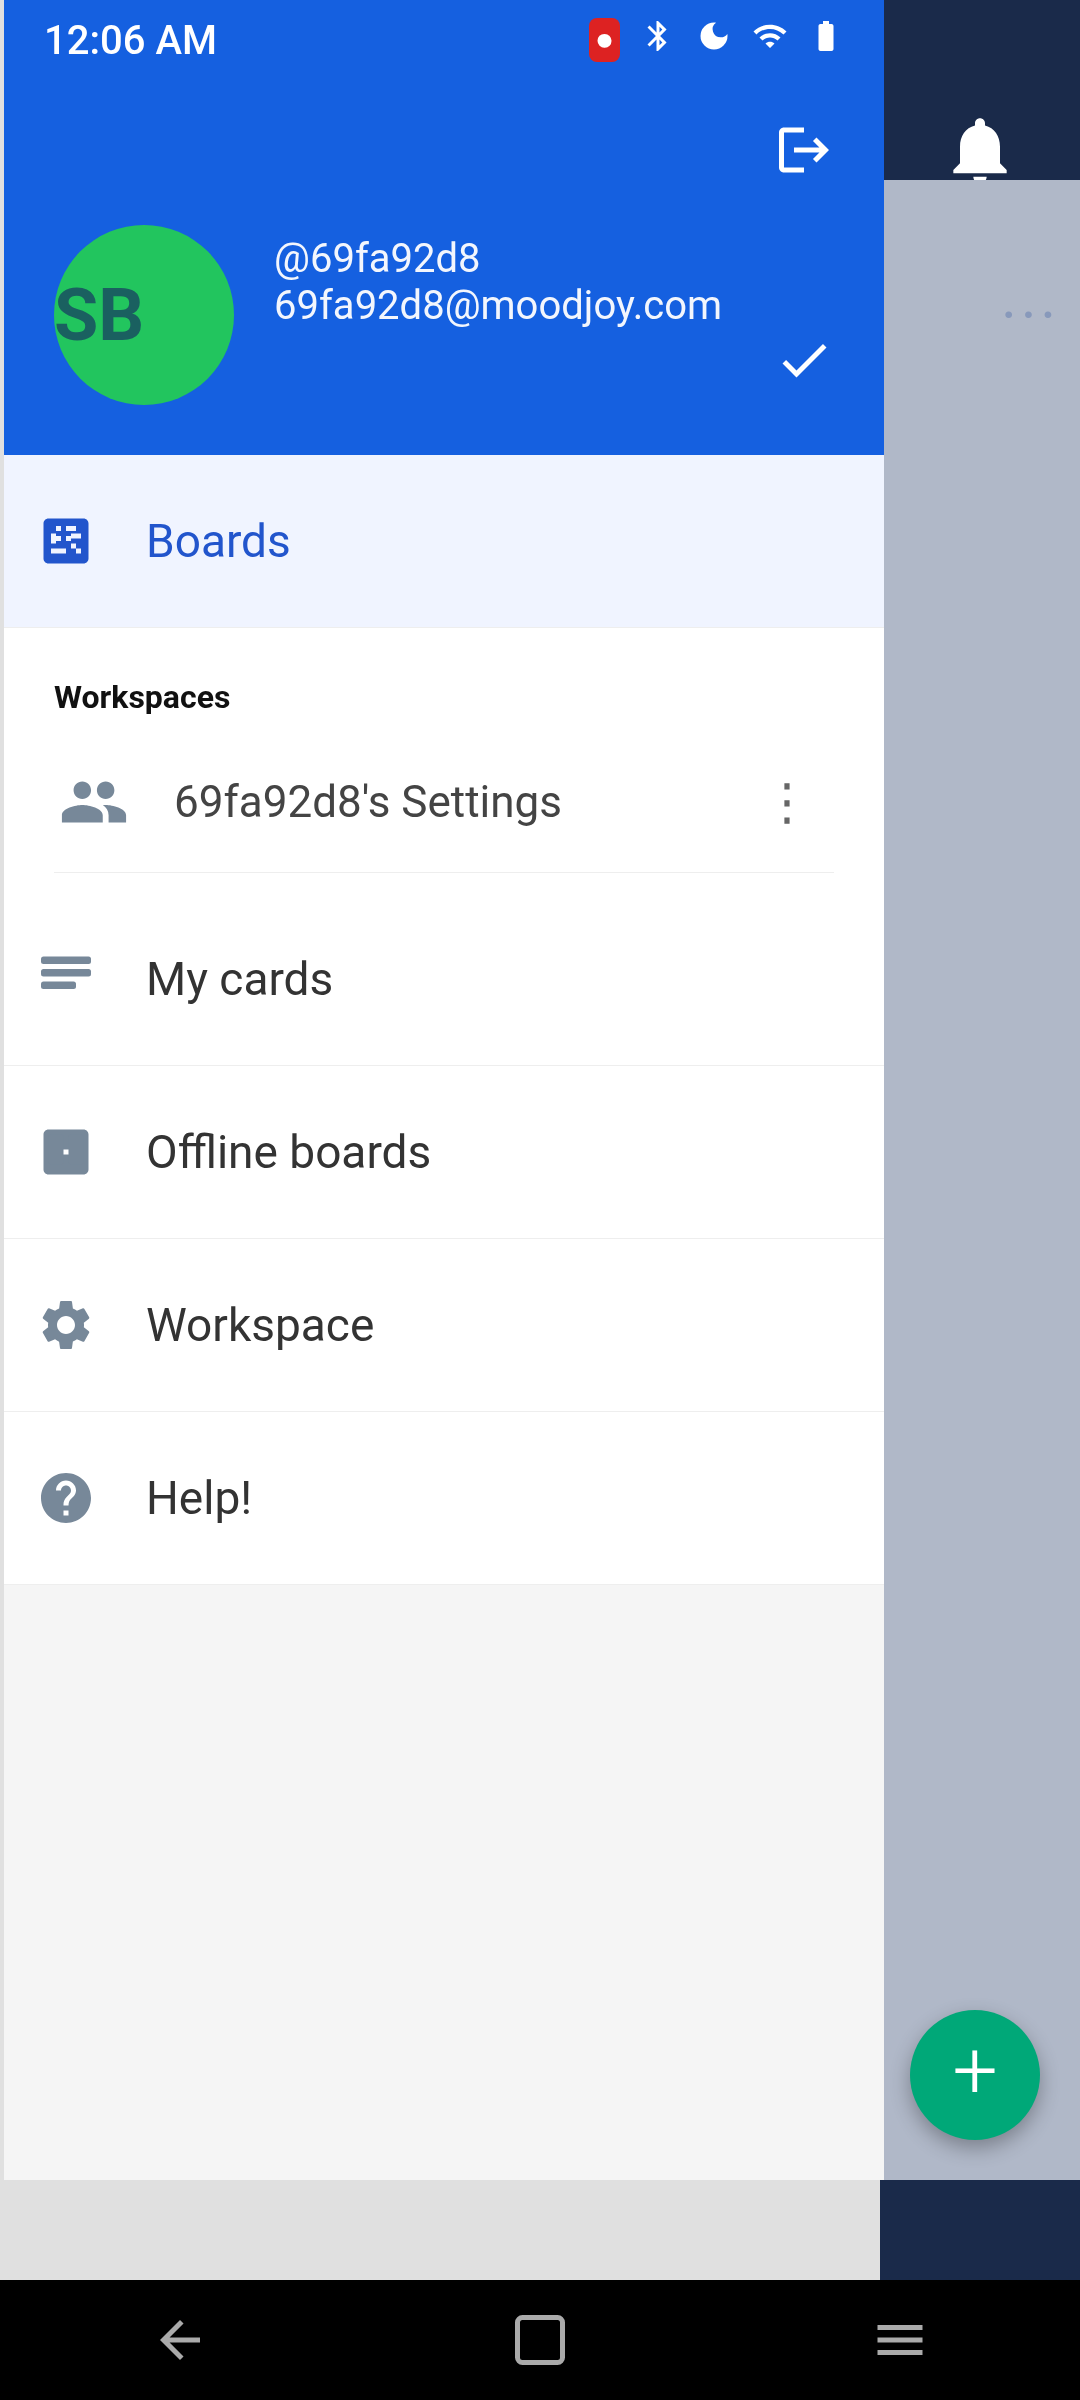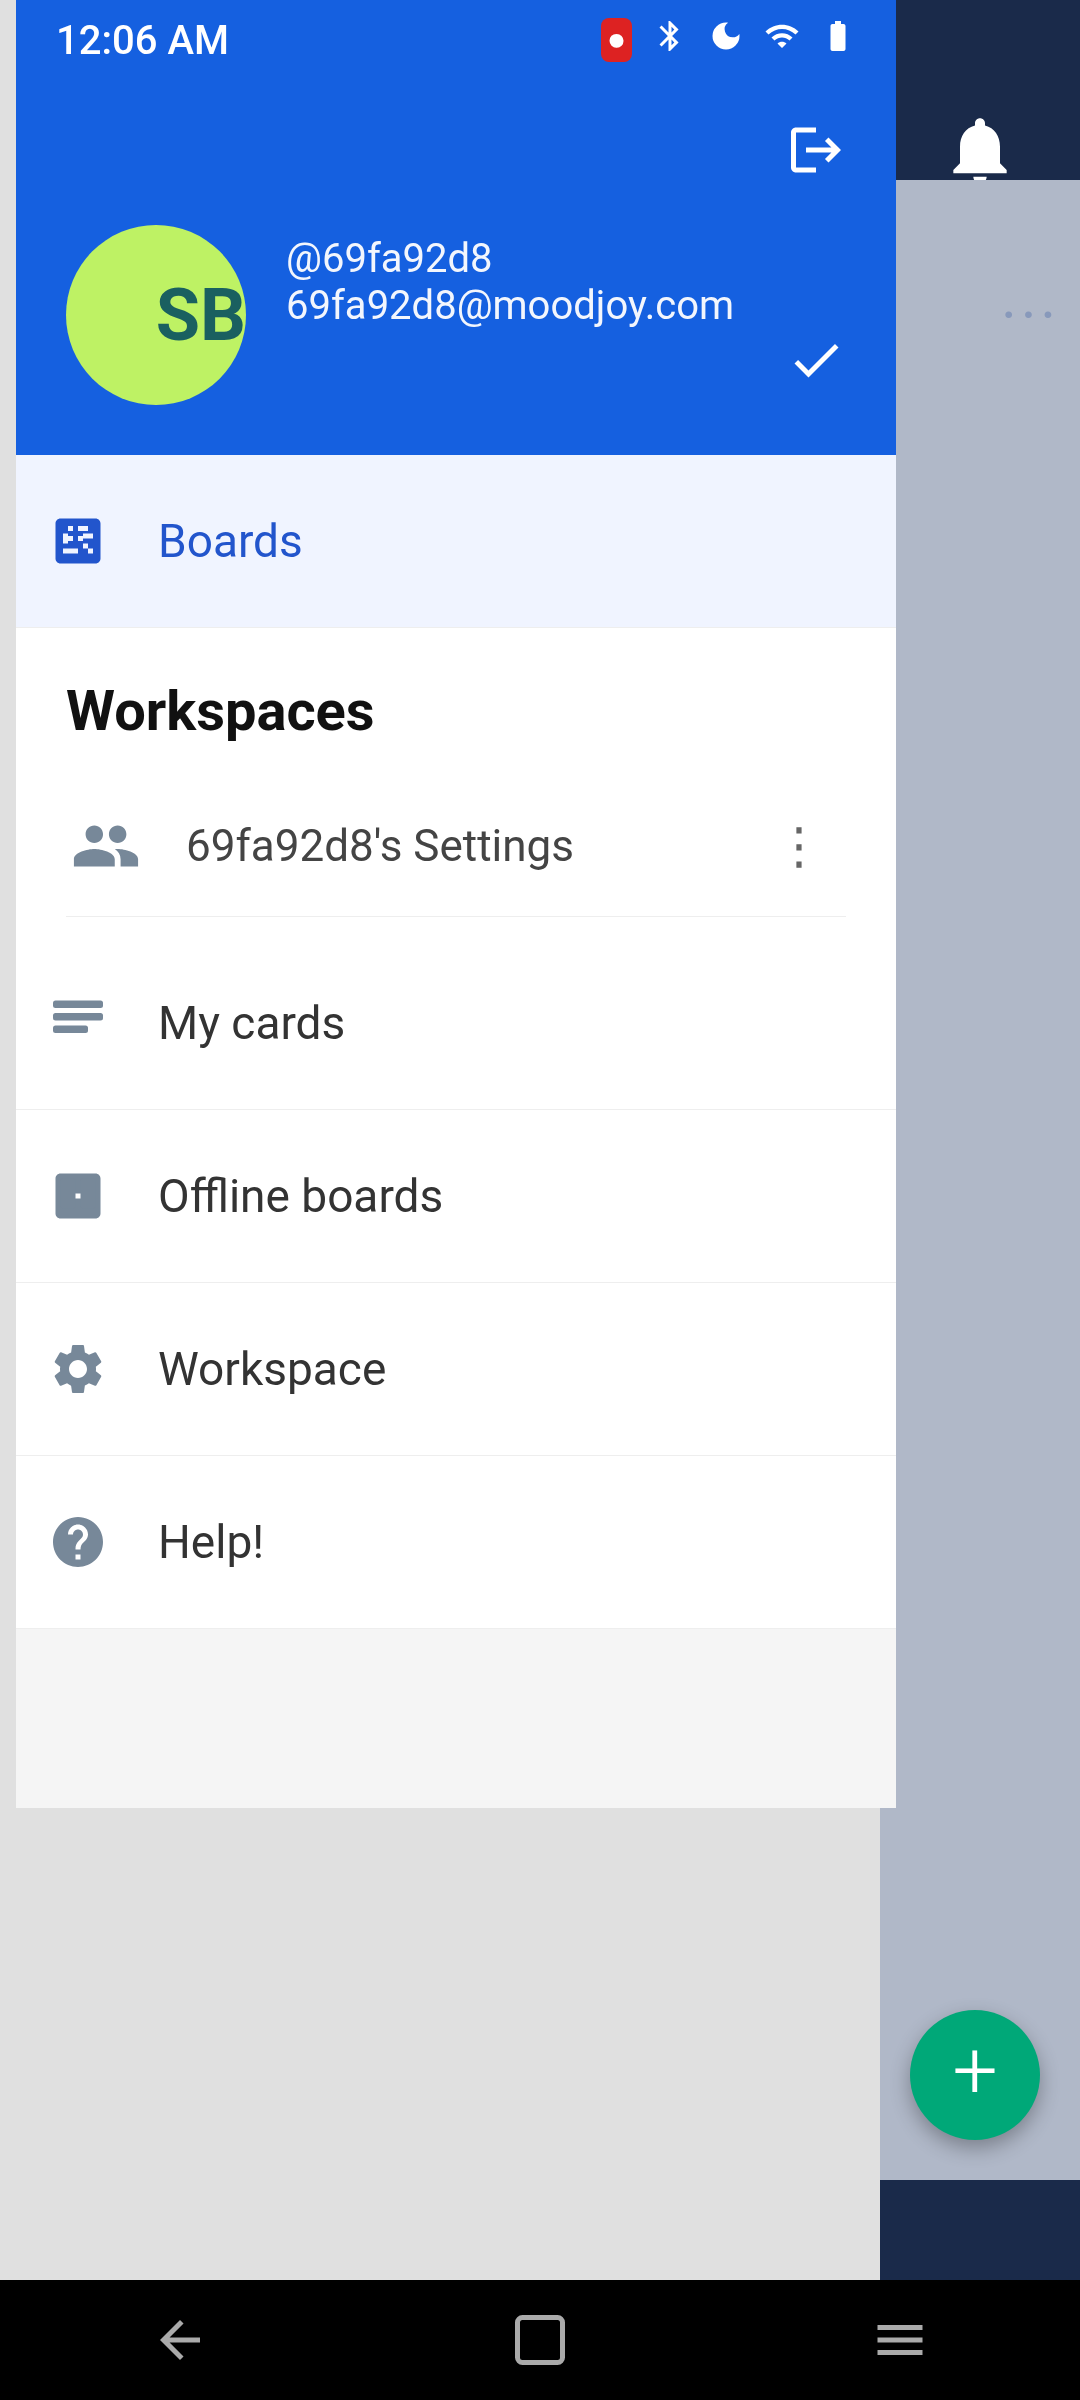--- a/index.html
+++ b/index.html
@@ -75,24 +75,24 @@
       color: white;
       font-size: 80px;
       font-weight: 300;
       line-height: 1;
       margin-top: -8px;
     }
 
     
     .drawer {
       position: absolute;
-      left: 16px;
+      left: 4px;
       top: 0;
       width: 880px;
-      height: 1808px;
+      height: 2180px;
       background: #f5f5f5;
       z-index: 5;
     }
 
     
     .status-bar {
       background: #1560e0;
       height: 80px;
       display: flex;
       align-items: center;
@@ -147,24 +147,24 @@
     .profile-body {
       display: flex;
       align-items: flex-start;
       gap: 40px;
     }
 
     .avatar {
       width: 180px;
       height: 180px;
       border-radius: 50%;
-      background: #bef264;
-      display: flex;
-      align-items: center;
-      justify-content: flex-end;
+      background: #22c55e;
+      display: flex;
+      align-items: center;
+      justify-content: flex-start;
       flex-shrink: 0;
     }
 
     .avatar-initials {
       color: #1a6060;
       font-size: 72px;
       font-weight: 700;
     }
 
     .profile-info {
@@ -242,24 +242,24 @@
       color: #333;
     }
 
     
     .workspaces-section {
       background: white;
       padding: 50px 50px 20px 50px;
     }
 
     .workspaces-title {
-      font-size: 56px;
+      font-size: 32px;
       font-weight: 700;
       color: #111;
-      margin-bottom: 32px;
+      margin-bottom: 16px;
     }
 
     .workspace-item {
       display: flex;
       align-items: center;
       padding: 30px 0;
       border-bottom: 1px solid #eeeeee;
     }
 
     .workspace-icon {

